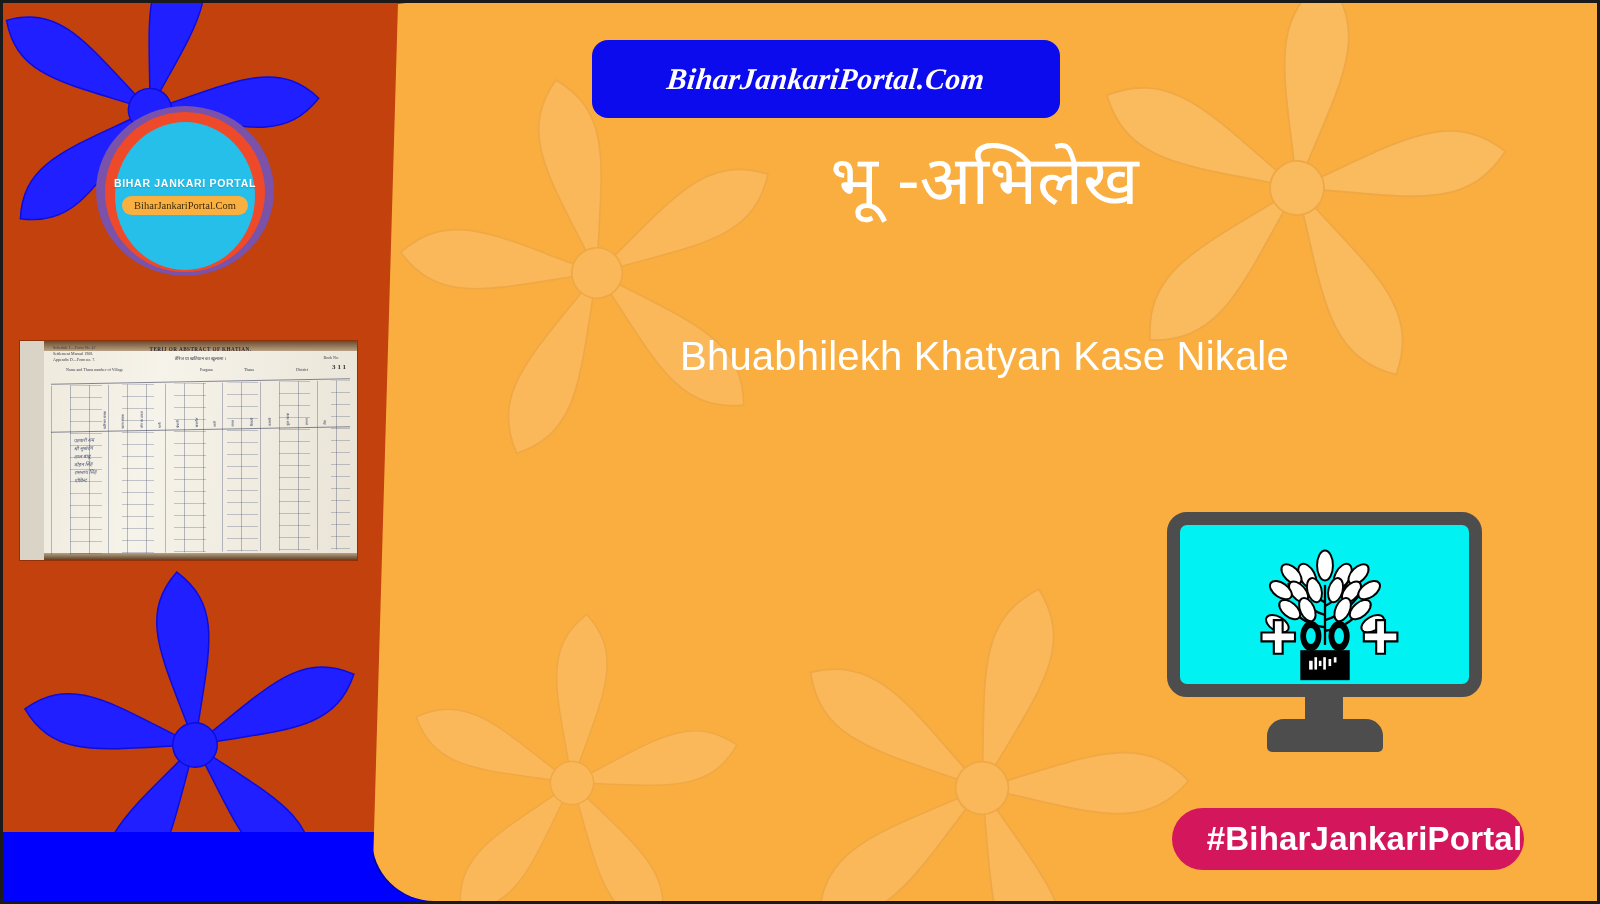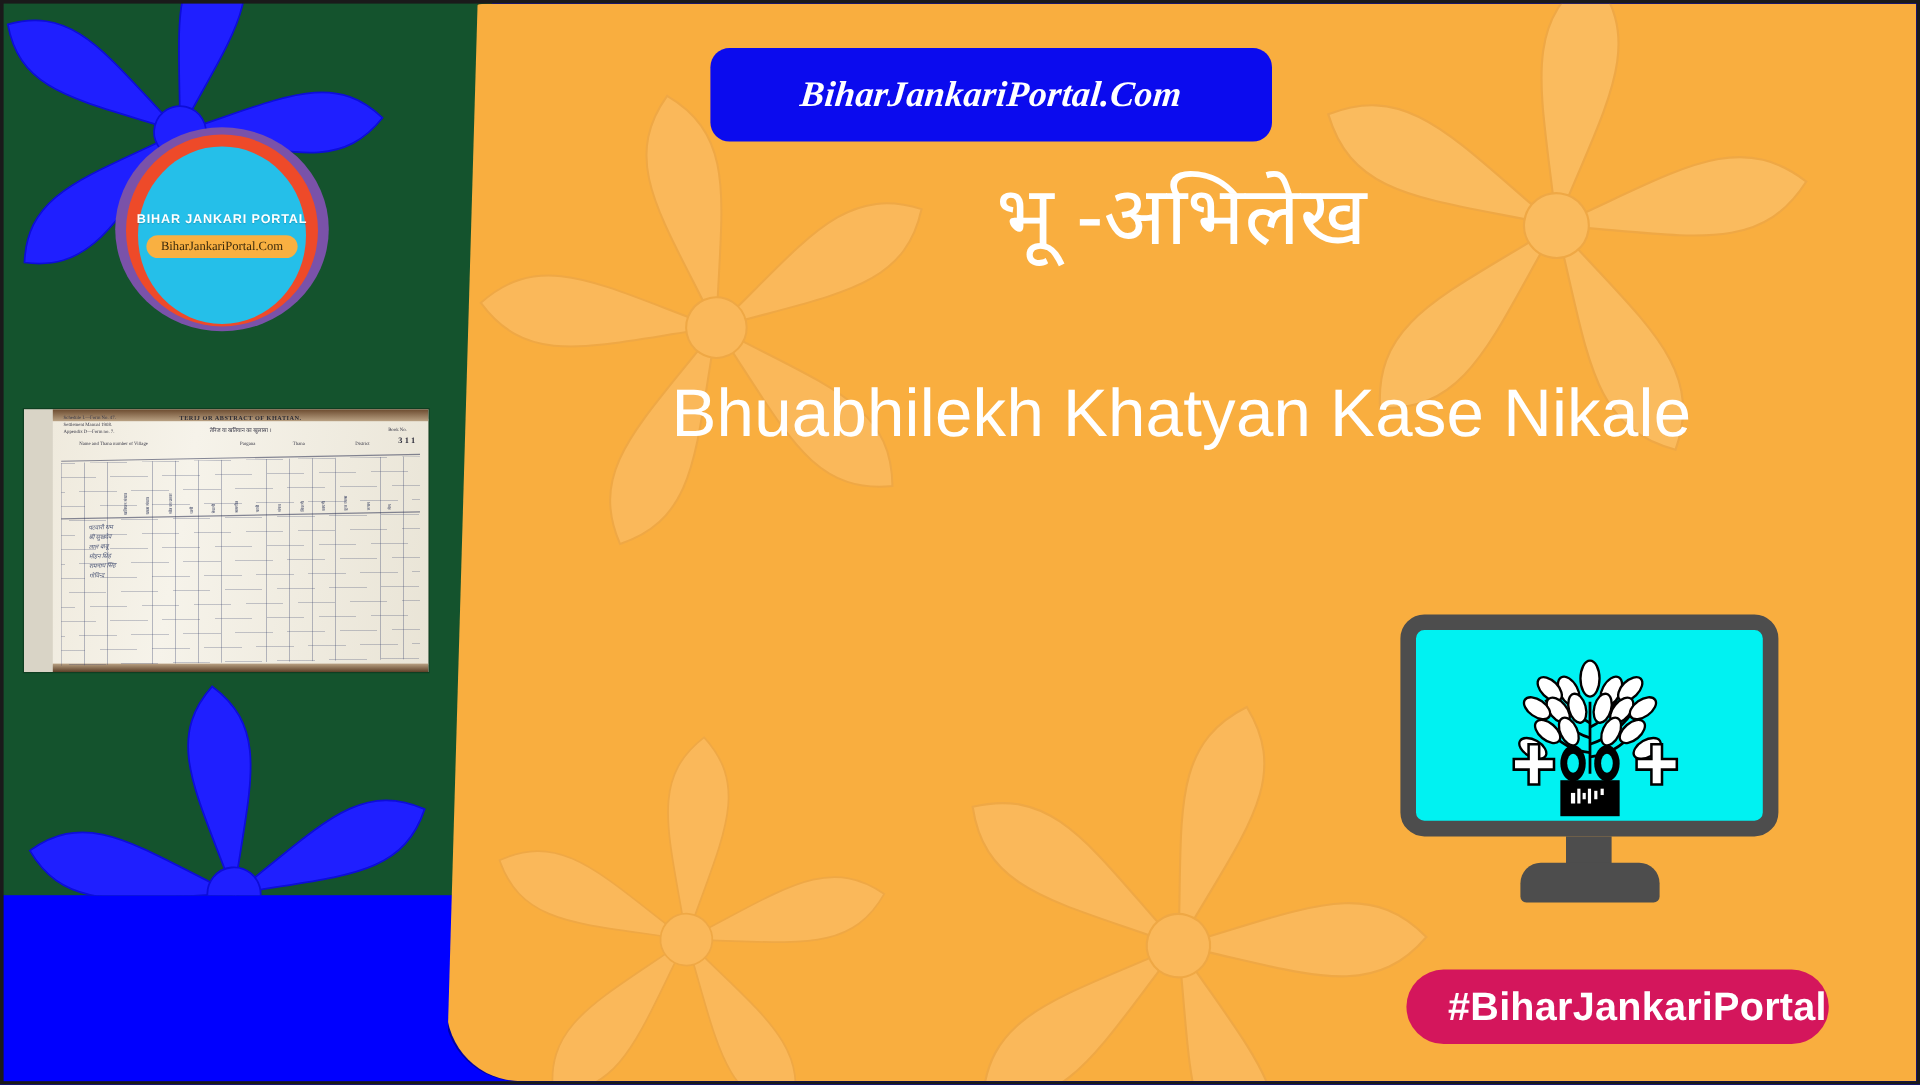--- a/index.html
+++ b/index.html
@@ -15,22 +15,22 @@
 
   
   .frame-border{
     position:absolute; inset:0;
     border:3px solid #1a1a1a;
     pointer-events:none; z-index:60;
   }
 
   
   .left-panel{
-    position:absolute; left:0; top:0; width:410px; height:746px;
-    background:#14532d; overflow:hidden;
+    position:absolute; left:0; top:0; width:410px; height:832px;
+    background:#c2410c; overflow:hidden;
   }
   .flower{ position:absolute; }
   .flower svg{ display:block; }
 
   
   .logo-wrap{
     position:absolute; left:96px; top:106px; width:178px; height:170px;
   }
   .ring{ position:absolute; border-radius:50%; }
   .ring-purple{ left:0; top:0; width:178px; height:170px; background:#7A52A9; }
@@ -144,21 +144,21 @@
   
   .heading-hi{
     position:absolute; left:0; right:0; top:142px;
     text-align:center; color:#ffffff;
     font-size:68px; font-weight:400; line-height:1.05;
     font-family:"Liberation Sans", sans-serif;
     z-index:5;
   }
   .heading-wrap{ position:absolute; left:0; right:0; z-index:5; text-align:center; }
   .subtitle-en{
-    top:308px; color:#ffffff; font-size:56px; font-weight:400;
+    top:331px; color:#ffffff; font-size:40px; font-weight:400;
     letter-spacing:.2px; font-family:"Liberation Sans", sans-serif;
   }
   .subtitle-hi{
     top:415px; color:#ffffff; font-size:58px; font-weight:400;
     font-family:"Liberation Sans", sans-serif;
   }
 
   
   .monitor{
     position:absolute; left:795px; top:509px; width:315px; height:240px; z-index:6;

